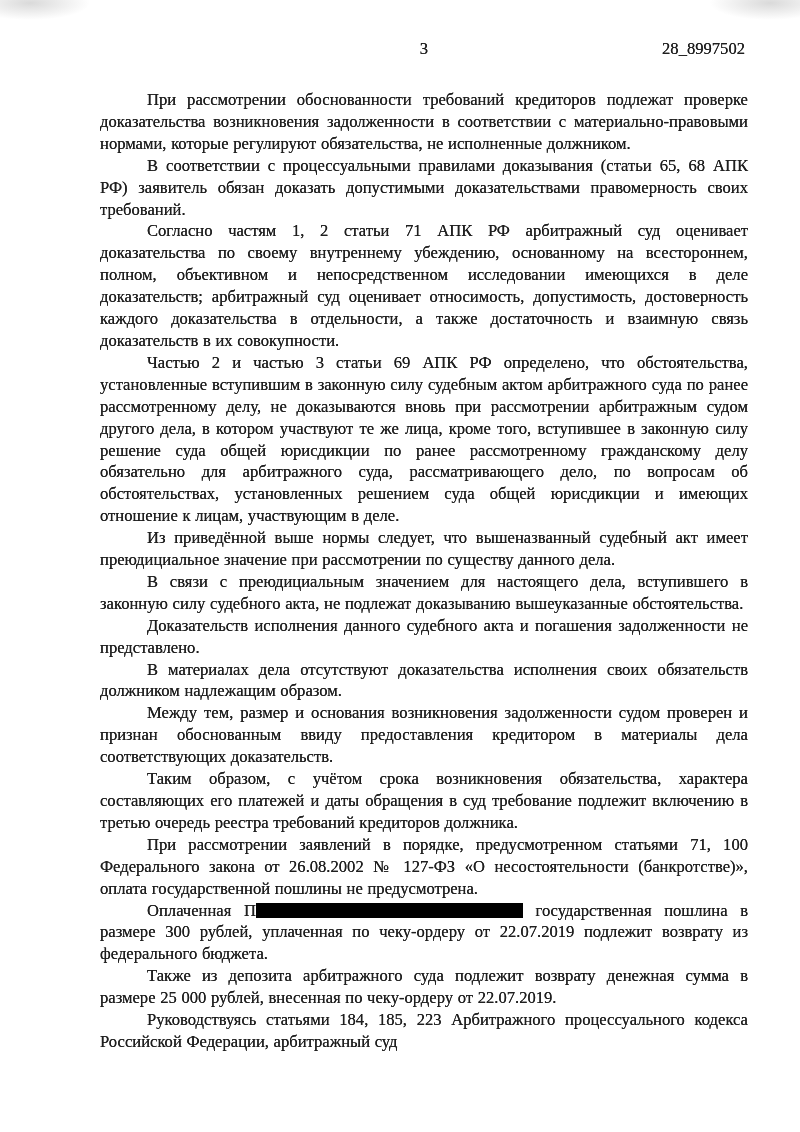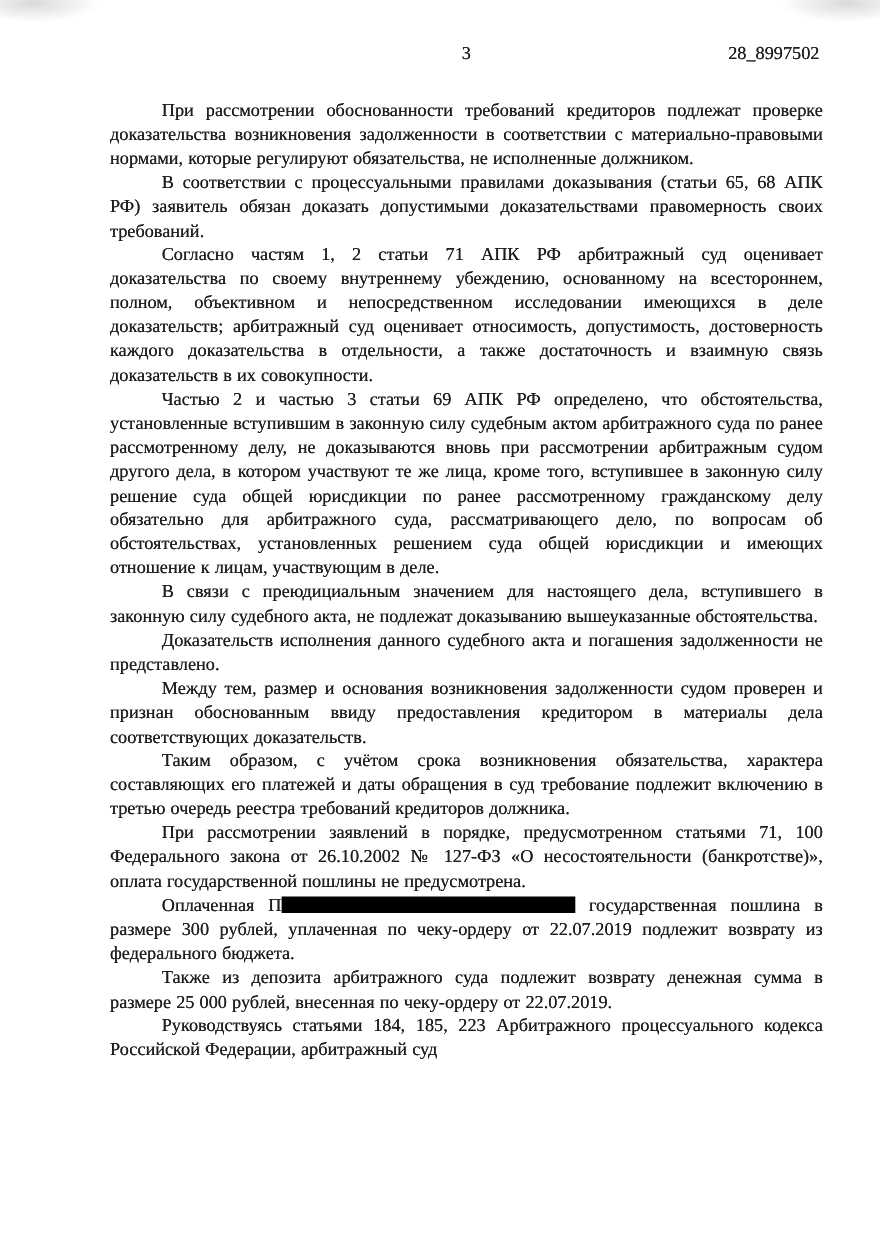--- a/index.html
+++ b/index.html
@@ -54,23 +54,25 @@
   <div class="content">
     <div class="header">
       <span class="pnum">3</span>
       <span class="docid">28_8997502</span>
     </div>
     <div>
         <p class="para">При рассмотрении обоснованности требований кредиторов подлежат проверке доказательства возникновения задолженности в соответствии с материально-правовыми нормами, которые регулируют обязательства, не исполненные должником.</p>
         <p class="para">В соответствии с процессуальными правилами доказывания (статьи 65, 68 АПК РФ) заявитель обязан доказать допустимыми доказательствами правомерность своих требований.</p>
         <p class="para">Согласно частям 1, 2 статьи 71 АПК РФ арбитражный суд оценивает доказательства по своему внутреннему убеждению, основанному на всестороннем, полном, объективном и непосредственном исследовании имеющихся в деле доказательств; арбитражный суд оценивает относимость, допустимость, достоверность каждого доказательства в отдельности, а также достаточность и взаимную связь доказательств в их совокупности.</p>
         <p class="para">Частью 2 и частью 3 статьи 69 АПК РФ определено, что обстоятельства, установленные вступившим в законную силу судебным актом арбитражного суда по ранее рассмотренному делу, не доказываются вновь при рассмотрении арбитражным судом другого дела, в котором участвуют те же лица, кроме того, вступившее в законную силу решение суда общей юрисдикции по ранее рассмотренному гражданскому делу обязательно для арбитражного суда, рассматривающего дело, по вопросам об обстоятельствах, установленных решением суда общей юрисдикции и имеющих отношение к лицам, участвующим в деле.</p>
+        <p class="para">Из приведённой выше нормы следует, что вышеназванный судебный акт имеет преюдициальное значение при рассмотрении по существу данного дела.</p>
         <p class="para">В связи с преюдициальным значением для настоящего дела, вступившего в законную силу судебного акта, не подлежат доказыванию вышеуказанные обстоятельства.</p>
         <p class="para">Доказательств исполнения данного судебного акта и погашения задолженности не представлено.</p>
+        <p class="para">В материалах дела отсутствуют доказательства исполнения своих обязательств должником надлежащим образом.</p>
         <p class="para">Между тем, размер и основания возникновения задолженности судом проверен и признан обоснованным ввиду предоставления кредитором в материалы дела соответствующих доказательств.</p>
         <p class="para">Таким образом, с учётом срока возникновения обязательства, характера составляющих его платежей и даты обращения в суд требование подлежит включению в третью очередь реестра требований кредиторов должника.</p>
-        <p class="para">При рассмотрении заявлений в порядке, предусмотренном статьями 71, 100 Федерального закона от 26.10.2002 № 127-ФЗ «О несостоятельности (банкротстве)», оплата государственной пошлины не предусмотрена.</p>
+        <p class="para">При рассмотрении заявлений в порядке, предусмотренном статьями 71, 100 Федерального закона от 26.08.2002 № 127-ФЗ «О несостоятельности (банкротстве)», оплата государственной пошлины не предусмотрена.</p>
         <p class="para">Оплаченная П<span class="redacted" style="width: 267px;"></span> государственная пошлина в размере 300 рублей, уплаченная по чеку-ордеру от 22.07.2019 подлежит возврату из федерального бюджета.</p>
         <p class="para">Также из депозита арбитражного суда подлежит возврату денежная сумма в размере 25 000 рублей, внесенная по чеку-ордеру от 22.07.2019.</p>
         <p class="para">Руководствуясь статьями 184, 185, 223 Арбитражного процессуального кодекса Российской Федерации, арбитражный суд</p>
       </div>
   </div>
 </div>
 
 </body></html>

